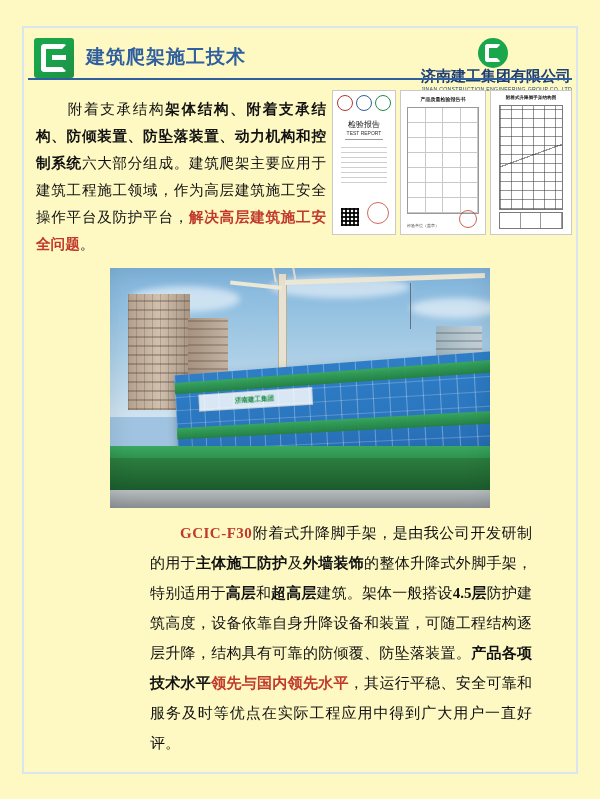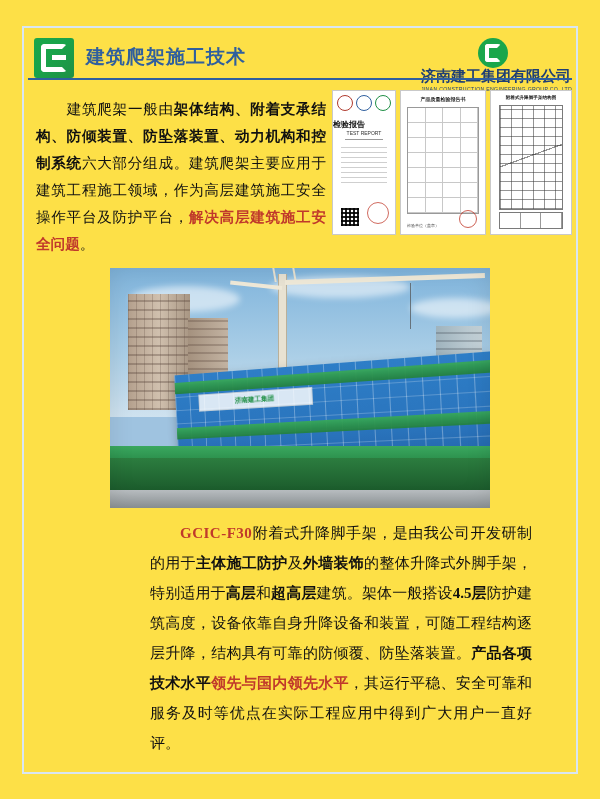--- a/index.html
+++ b/index.html
@@ -13,21 +13,21 @@
     font-family: "Liberation Serif", serif;
     position: relative;
     overflow: hidden;
   }
 
   .page {
     position: absolute;
     left: 0; top: 0;
     width: 600px;
     height: 799px;
-    background: #fde047;
+    background: #fef9c3;
   }
 
   
   .frame-line-top {
     position: absolute;
     left: 22px; top: 26px;
     width: 556px; height: 2px;
     background: #d9e6f2;
   }
   .frame-line-bottom {
@@ -188,22 +188,23 @@
   .cert-a .seal {
     width: 14px; height: 14px;
     border-radius: 50%;
     border: 1px solid #b03a2e;
   }
   .cert-a .seal.s2 { border-color: #2f5f9e; }
   .cert-a .seal.s3 { border-color: #1f8f45; }
   .cert-a .big-title {
     position: absolute;
     top: 28px; left: 0; right: 0;
+    text-align: center;
     font-size: 8px;
-    font-weight: bold;
+    font-weight: normal;
     color: #111;
   }
   .cert-a .sub-title {
     position: absolute;
     top: 39px; left: 0; right: 0;
     text-align: center;
     font-size: 5px;
     color: #333;
     font-family: "Liberation Sans", sans-serif;
   }
@@ -514,21 +515,21 @@
       <div class="company-names">
         <div class="company-cn">济南建工集团有限公司</div>
         <div class="company-en">JINAN CONSTRUCTION ENGINEERING GROUP CO.,LTD</div>
       </div>
     </div>
 
     <div class="header-rule"></div>
   </div>
 
   <div class="intro">
-    <span class="ind"></span><span>建筑爬架一般由</span><span class="b-black">架体结构、附着支承结构、防倾装置、防坠落装置、动力机构和控制系统</span><span>六大部分组成。建筑爬架主要应用于建筑工程施工领域，作为高层建筑施工安全操作平台及防护平台，</span><span class="b-red">解决高层建筑施工安全问题</span><span>。</span>
+    <span class="ind"></span><span>附着支承结构</span><span class="b-black">架体结构、附着支承结构、防倾装置、防坠落装置、动力机构和控制系统</span><span>六大部分组成。建筑爬架主要应用于建筑工程施工领域，作为高层建筑施工安全操作平台及防护平台，</span><span class="b-red">解决高层建筑施工安全问题</span><span>。</span>
   </div>
 
   <div class="certs">
 
     <div class="cert cert-a">
       <div class="seal-row">
         <div class="seal s1"></div>
           <div class="seal s2"></div>
           <div class="seal s3"></div>
       </div>

